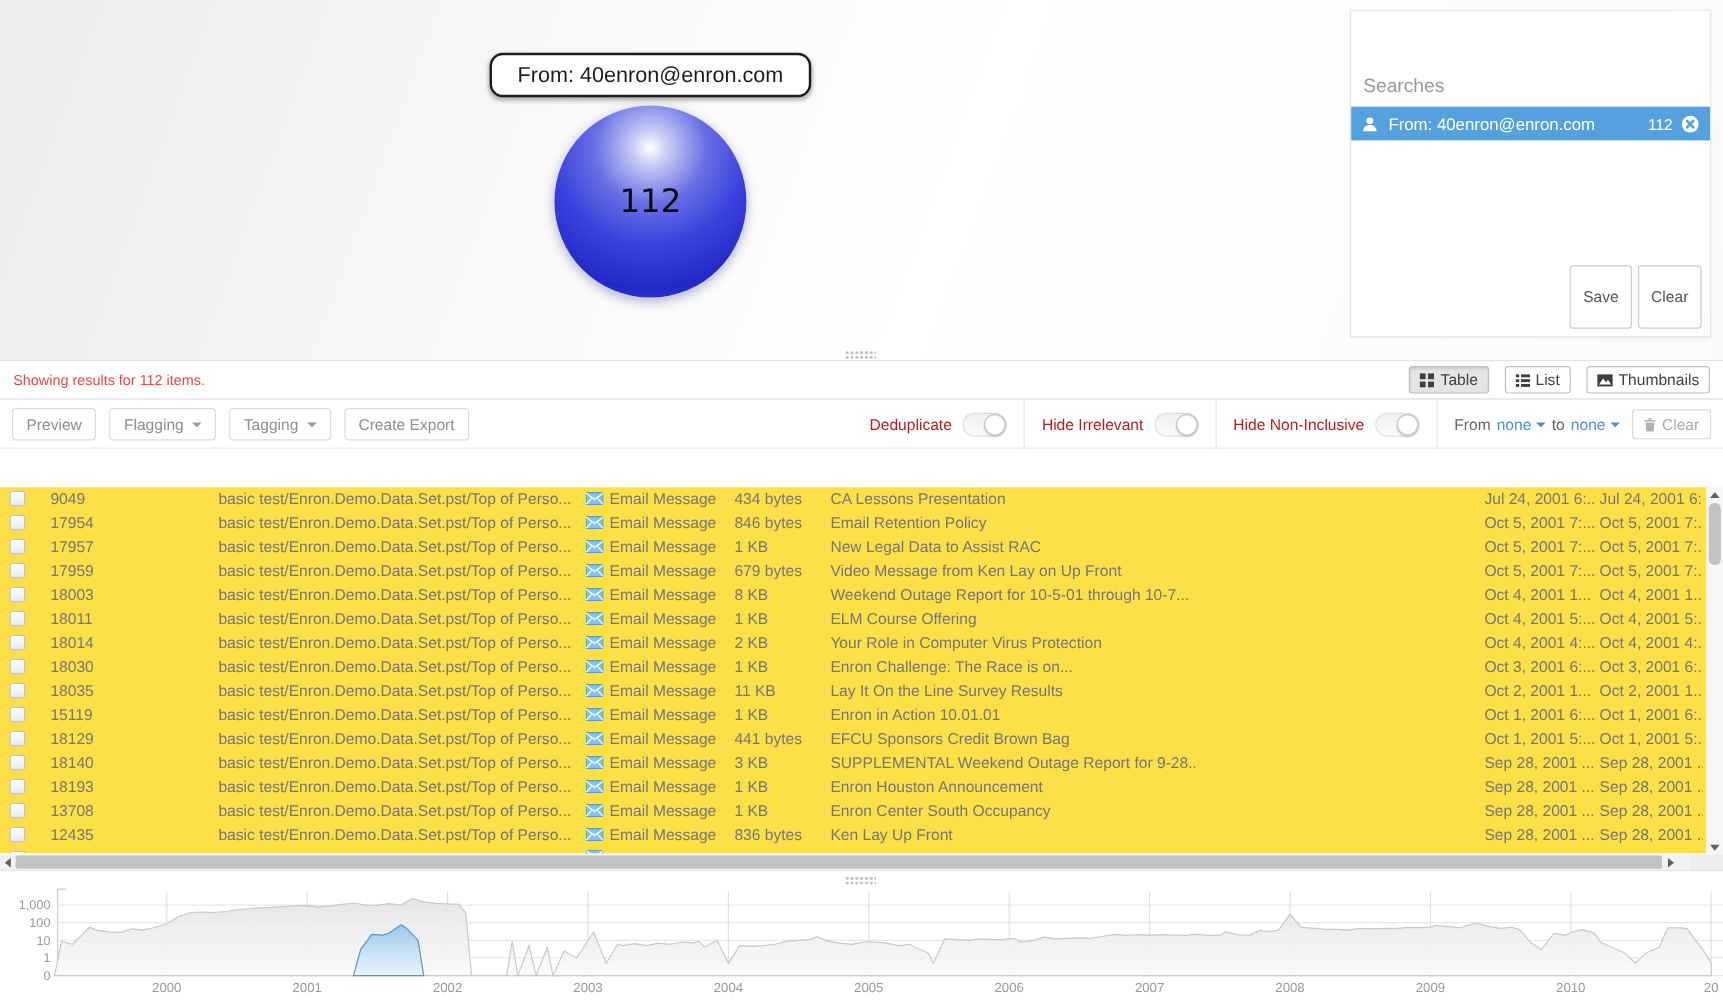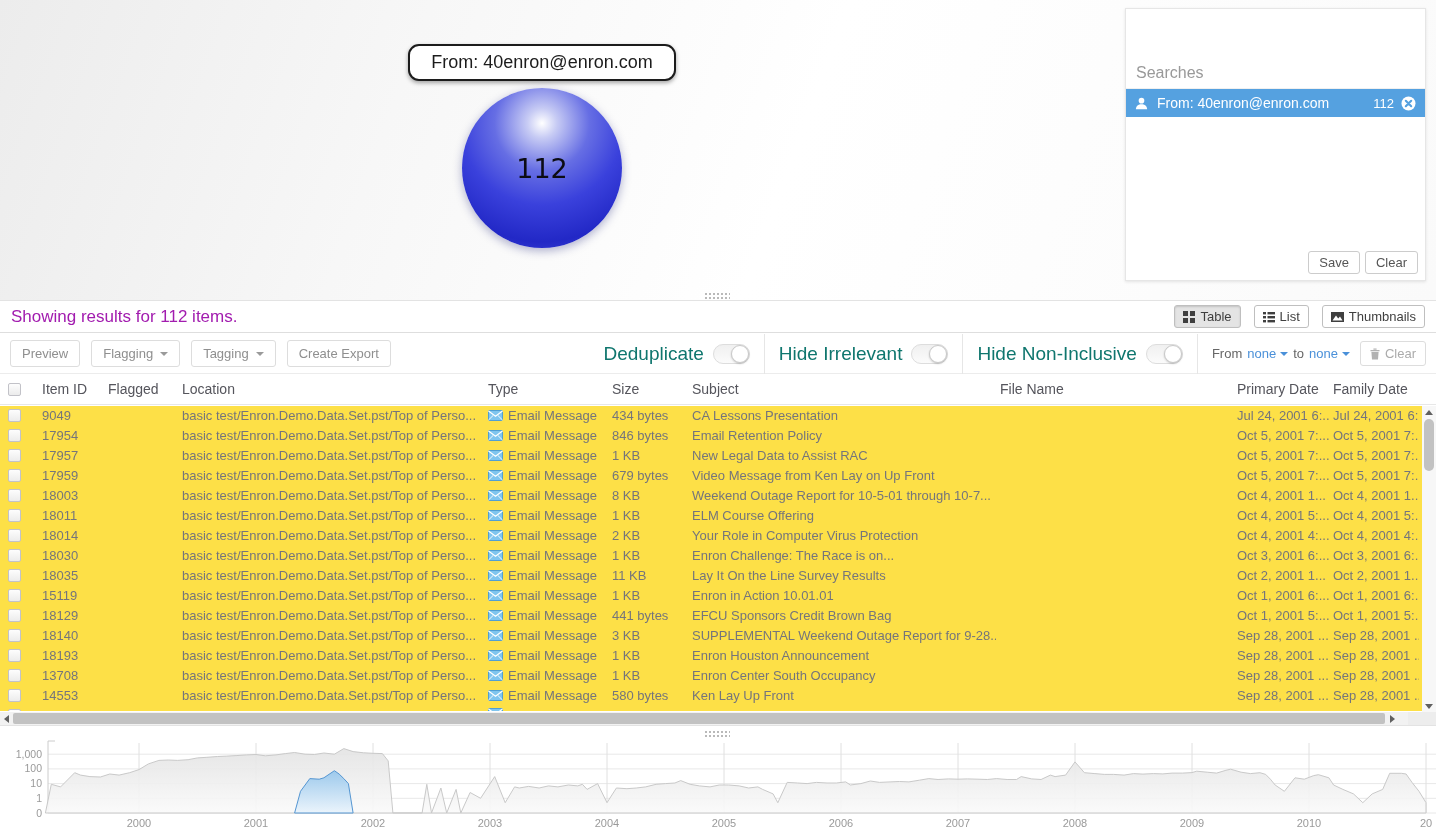--- a/index.html
+++ b/index.html
@@ -24,50 +24,50 @@
   
   .searches { position:absolute; left:1125px; top:8px; width:301px; height:273px;
     background:#fff; border:1px solid #e6e6e6; box-shadow:0 1px 3px rgba(0,0,0,.10); }
   .searches-title { padding:7px 10px 6px 10px; font-size:16px; color:#999;
     border-bottom:1px solid #f0f0f0;margin-top:48px; }
   .search-item { height:28px; background:#55a1e0; color:#fff; display:flex;
     align-items:center; padding:0 9px; font-size:14px; }
   .search-item .label { flex:1; margin-left:9px; white-space:nowrap; overflow:hidden; }
   .search-item .count { margin-right:7px; font-size:13px; }
   .searches-footer { position:absolute; right:7px; bottom:6px; display:flex; gap:5px; }
-  .btn-sm { background:#fff; border:1px solid #ccc; border-radius:3px; padding:3px 10px;
+  .btn-sm { background:#fff; border:1px solid #ccc; border-radius:3px; padding:18px 10px;
     font-size:13px; color:#555; cursor:pointer; }
 
   .splitter-dots { position:absolute; width:26px; height:7px;
     background-image:radial-gradient(circle, #b9b9b9 1px, transparent 1.3px);
     background-size:4px 4px; }
 
   
   .results-bar { position:absolute; left:0; top:300px; width:1436px; height:33px;
     background:#fff; border-top:1px solid #e3e3e3; border-bottom:1px solid #dedede;
     display:flex; align-items:center; padding:0 11px; }
-  .results-summary { font-size:17px; color:#a21caf; }
+  .results-summary { font-size:12px; color:#ef4444; }
   .view-group { margin-left:auto; display:flex; gap:13px; }
   .view-btn { display:flex; align-items:center; gap:5px; padding:3px 8px;
     border:1px solid #bfbfbf; border-radius:3px; background:#fff; color:#3f3f3f;
     font-size:13px; cursor:pointer; }
   .view-btn.active { background:#e4e4e4; box-shadow:inset 0 1px 2px rgba(0,0,0,.15); }
 
   
   .toolbar { position:absolute; left:0; top:334px; width:1436px; height:40px;
     background:#fff; border-bottom:1px solid #ececec; display:flex; align-items:center;
     padding:0 10px; }
   .tb-btn { background:#fff; border:1px solid #ddd; border-radius:3px; padding:5px 11px;
     font-size:13px; color:#8f8f8f; margin-right:11px; display:inline-flex; align-items:center;
     gap:7px; cursor:pointer; white-space:nowrap; }
   .caret { display:inline-block; width:0; height:0; border-left:4px solid transparent;
     border-right:4px solid transparent; border-top:4px solid #9a9a9a; }
   .caret.blue { border-top-color:#4a90d9; }
   .tb-right { margin-left:auto; display:flex; align-items:center; height:40px; }
-  .tg-label { font-size:19px; color:#0f766e; margin-right:9px; white-space:nowrap; }
+  .tg-label { font-size:13px; color:#b91c1c; margin-right:9px; white-space:nowrap; }
   .toggle { position:relative; width:37px; height:20px; border:1px solid #ddd;
     border-radius:11px; background:linear-gradient(#f0f0f0,#fbfbfb); cursor:pointer; }
   .toggle .knob { position:absolute; right:0px; top:0px; width:18px; height:18px;
     border:1px solid #c9c9c9; border-radius:50%; background:#fff;
     box-shadow:0 1px 2px rgba(0,0,0,.18); }
   .tb-sep { width:1px; height:40px; background:#e6e6e6; margin:0 14px; }
   .range-filter { font-size:13px; color:#666; display:flex; align-items:center; gap:5px;
     margin-right:10px; white-space:nowrap; }
   .range-filter .link { color:#4a90d9; cursor:pointer; display:inline-flex; align-items:center; gap:4px; }
   .clear-btn { background:#fff; border:1px solid #ddd; border-radius:3px; padding:4px 9px;
@@ -237,32 +237,20 @@
         <svg width="10" height="12" viewBox="0 0 10 12">
           <rect x="0.5" y="2" width="9" height="1.3" fill="#b2b2b2"></rect>
           <rect x="3.4" y="0.5" width="3.2" height="1.2" fill="#b2b2b2"></rect>
           <path d="M1.4 4 h7.2 l-0.6 7.5 h-6 Z" fill="#b2b2b2"></path>
         </svg>
         <span>Clear</span>
       </button>
     </div>
   </div>
 
-  <div class="thead">
-    <span class="cb"></span>
-    <span class="hcell c-itemid">Item ID</span>
-    <span class="hcell c-flagged">Flagged</span>
-    <span class="hcell c-loc">Location</span>
-    <span class="hcell" style="left:488px">Type</span>
-    <span class="hcell c-size">Size</span>
-    <span class="hcell c-subj">Subject</span>
-    <span class="hcell c-file">File Name</span>
-    <span class="hcell c-pdate">Primary Date</span>
-    <span class="hcell c-fdate">Family Date</span>
-  </div>
 
   <div class="tbody" id="table-body">
       <div class="trow">
         <span class="cb"></span>
         <span class="cell c-itemid">9049</span>
         <span class="cell c-flagged"></span>
         <span class="cell c-loc">basic test/Enron.Demo.Data.Set.pst/Top of Perso...</span>
         <span class="cell c-type">
           <svg width="15" height="11" viewBox="0 0 15 11">
             <rect x="0.5" y="0.5" width="14" height="10" rx="1" fill="#7fc5ef" stroke="#4f9fd4"></rect>
@@ -519,32 +507,32 @@
           <span>Email Message</span>
         </span>
         <span class="cell c-size">1 KB</span>
         <span class="cell c-subj">Enron Center South Occupancy</span>
         <span class="cell c-file"></span>
         <span class="cell c-pdate">Sep 28, 2001 ...</span>
         <span class="cell c-fdate">Sep 28, 2001 ...</span>
       </div>
       <div class="trow">
         <span class="cb"></span>
-        <span class="cell c-itemid">14553</span>
-        <span class="cell c-flagged"></span>
-        <span class="cell c-loc">basic test/Enron.Demo.Data.Set.pst/Top of Perso...</span>
-        <span class="cell c-type">
-          <svg width="15" height="11" viewBox="0 0 15 11">
-            <rect x="0.5" y="0.5" width="14" height="10" rx="1" fill="#7fc5ef" stroke="#4f9fd4"></rect>
-            <path d="M0.5 1 L7.5 6.2 L14.5 1" fill="none" stroke="#ffffff" stroke-width="1.1"></path>
-            <path d="M0.5 10 L5.2 5.4 M14.5 10 L9.8 5.4" fill="none" stroke="#ffffff" stroke-width="0.9"></path>
-          </svg>
-          <span>Email Message</span>
-        </span>
-        <span class="cell c-size">580 bytes</span>
+        <span class="cell c-itemid">12435</span>
+        <span class="cell c-flagged"></span>
+        <span class="cell c-loc">basic test/Enron.Demo.Data.Set.pst/Top of Perso...</span>
+        <span class="cell c-type">
+          <svg width="15" height="11" viewBox="0 0 15 11">
+            <rect x="0.5" y="0.5" width="14" height="10" rx="1" fill="#7fc5ef" stroke="#4f9fd4"></rect>
+            <path d="M0.5 1 L7.5 6.2 L14.5 1" fill="none" stroke="#ffffff" stroke-width="1.1"></path>
+            <path d="M0.5 10 L5.2 5.4 M14.5 10 L9.8 5.4" fill="none" stroke="#ffffff" stroke-width="0.9"></path>
+          </svg>
+          <span>Email Message</span>
+        </span>
+        <span class="cell c-size">836 bytes</span>
         <span class="cell c-subj">Ken Lay Up Front</span>
         <span class="cell c-file"></span>
         <span class="cell c-pdate">Sep 28, 2001 ...</span>
         <span class="cell c-fdate">Sep 28, 2001 ...</span>
       </div>
       <div class="trow">
         <span class="cb"></span>
         <span class="cell c-type">
           <svg width="15" height="11" viewBox="0 0 15 11">
             <rect x="0.5" y="0.5" width="14" height="10" rx="1" fill="#7fc5ef" stroke="#4f9fd4"></rect>

